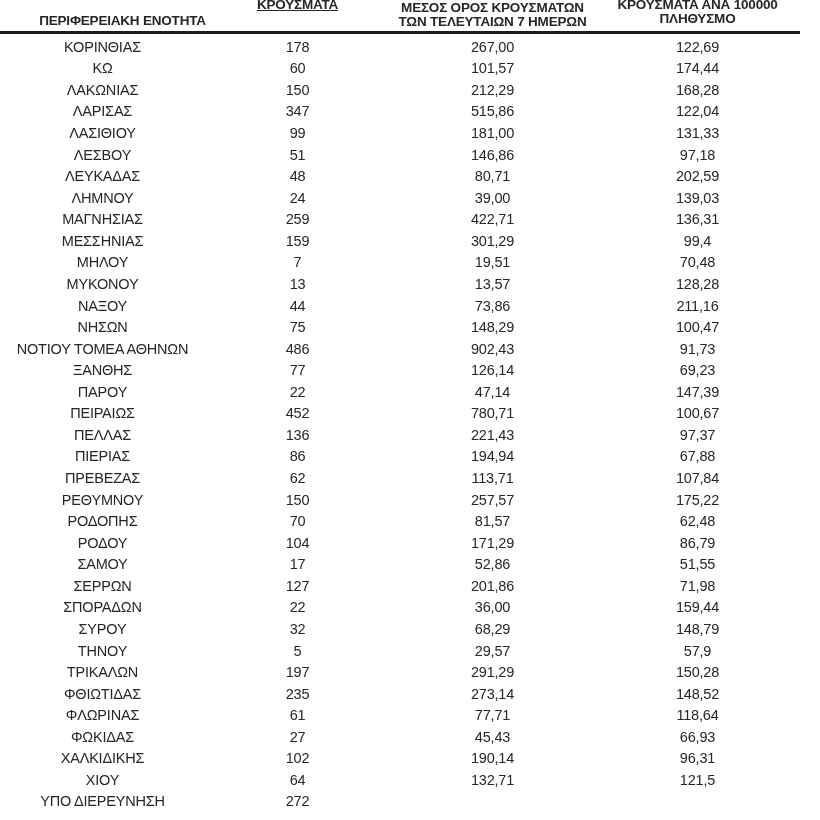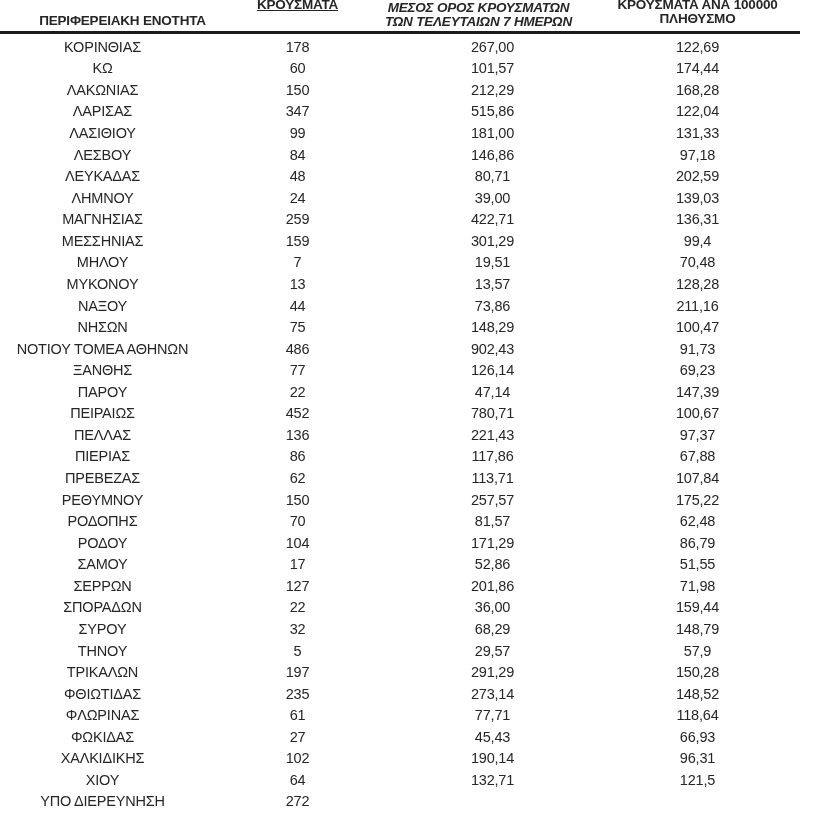--- a/index.html
+++ b/index.html
@@ -30,21 +30,21 @@
     position: absolute;
     text-align: center;
     font-size: 13.5px;
     font-weight: bold;
     line-height: 14px;
     letter-spacing: -0.2px;
     white-space: nowrap;
   }
   .h-col1 { left: 0;     width: 205px; bottom: 3px; padding-left: 20px; }
   .h-col2 { left: 205px; width: 185px; bottom: 19px; text-decoration: underline; }
-  .h-col3 { left: 376px; width: 205px; bottom: 2px; font-style: italic; }
+  .h-col3 { left: 390px; width: 205px; bottom: 2px; }
   .h-col4 { left: 595px; width: 205px; bottom: 5px; } 
   
   .tbody { margin-top: 2px; }
   .row {
     display: grid;
     grid-template-columns: 205px 185px 205px 205px;
     height: 21.57px;
     align-items: center;
   }
   .cell {
@@ -103,21 +103,21 @@
     <div class="cell">122,04</div>
   </div>
         <div class="row">
     <div class="cell">ΛΑΣΙΘΙΟΥ</div>
     <div class="cell">99</div>
     <div class="cell">181,00</div>
     <div class="cell">131,33</div>
   </div>
         <div class="row">
     <div class="cell">ΛΕΣΒΟΥ</div>
-    <div class="cell">84</div>
+    <div class="cell">51</div>
     <div class="cell">146,86</div>
     <div class="cell">97,18</div>
   </div>
         <div class="row">
     <div class="cell">ΛΕΥΚΑΔΑΣ</div>
     <div class="cell">48</div>
     <div class="cell">80,71</div>
     <div class="cell">202,59</div>
   </div>
         <div class="row">
@@ -188,21 +188,21 @@
   </div>
         <div class="row">
     <div class="cell">ΠΕΛΛΑΣ</div>
     <div class="cell">136</div>
     <div class="cell">221,43</div>
     <div class="cell">97,37</div>
   </div>
         <div class="row">
     <div class="cell">ΠΙΕΡΙΑΣ</div>
     <div class="cell">86</div>
-    <div class="cell">117,86</div>
+    <div class="cell">194,94</div>
     <div class="cell">67,88</div>
   </div>
         <div class="row">
     <div class="cell">ΠΡΕΒΕΖΑΣ</div>
     <div class="cell">62</div>
     <div class="cell">113,71</div>
     <div class="cell">107,84</div>
   </div>
         <div class="row">
     <div class="cell">ΡΕΘΥΜΝΟΥ</div>

